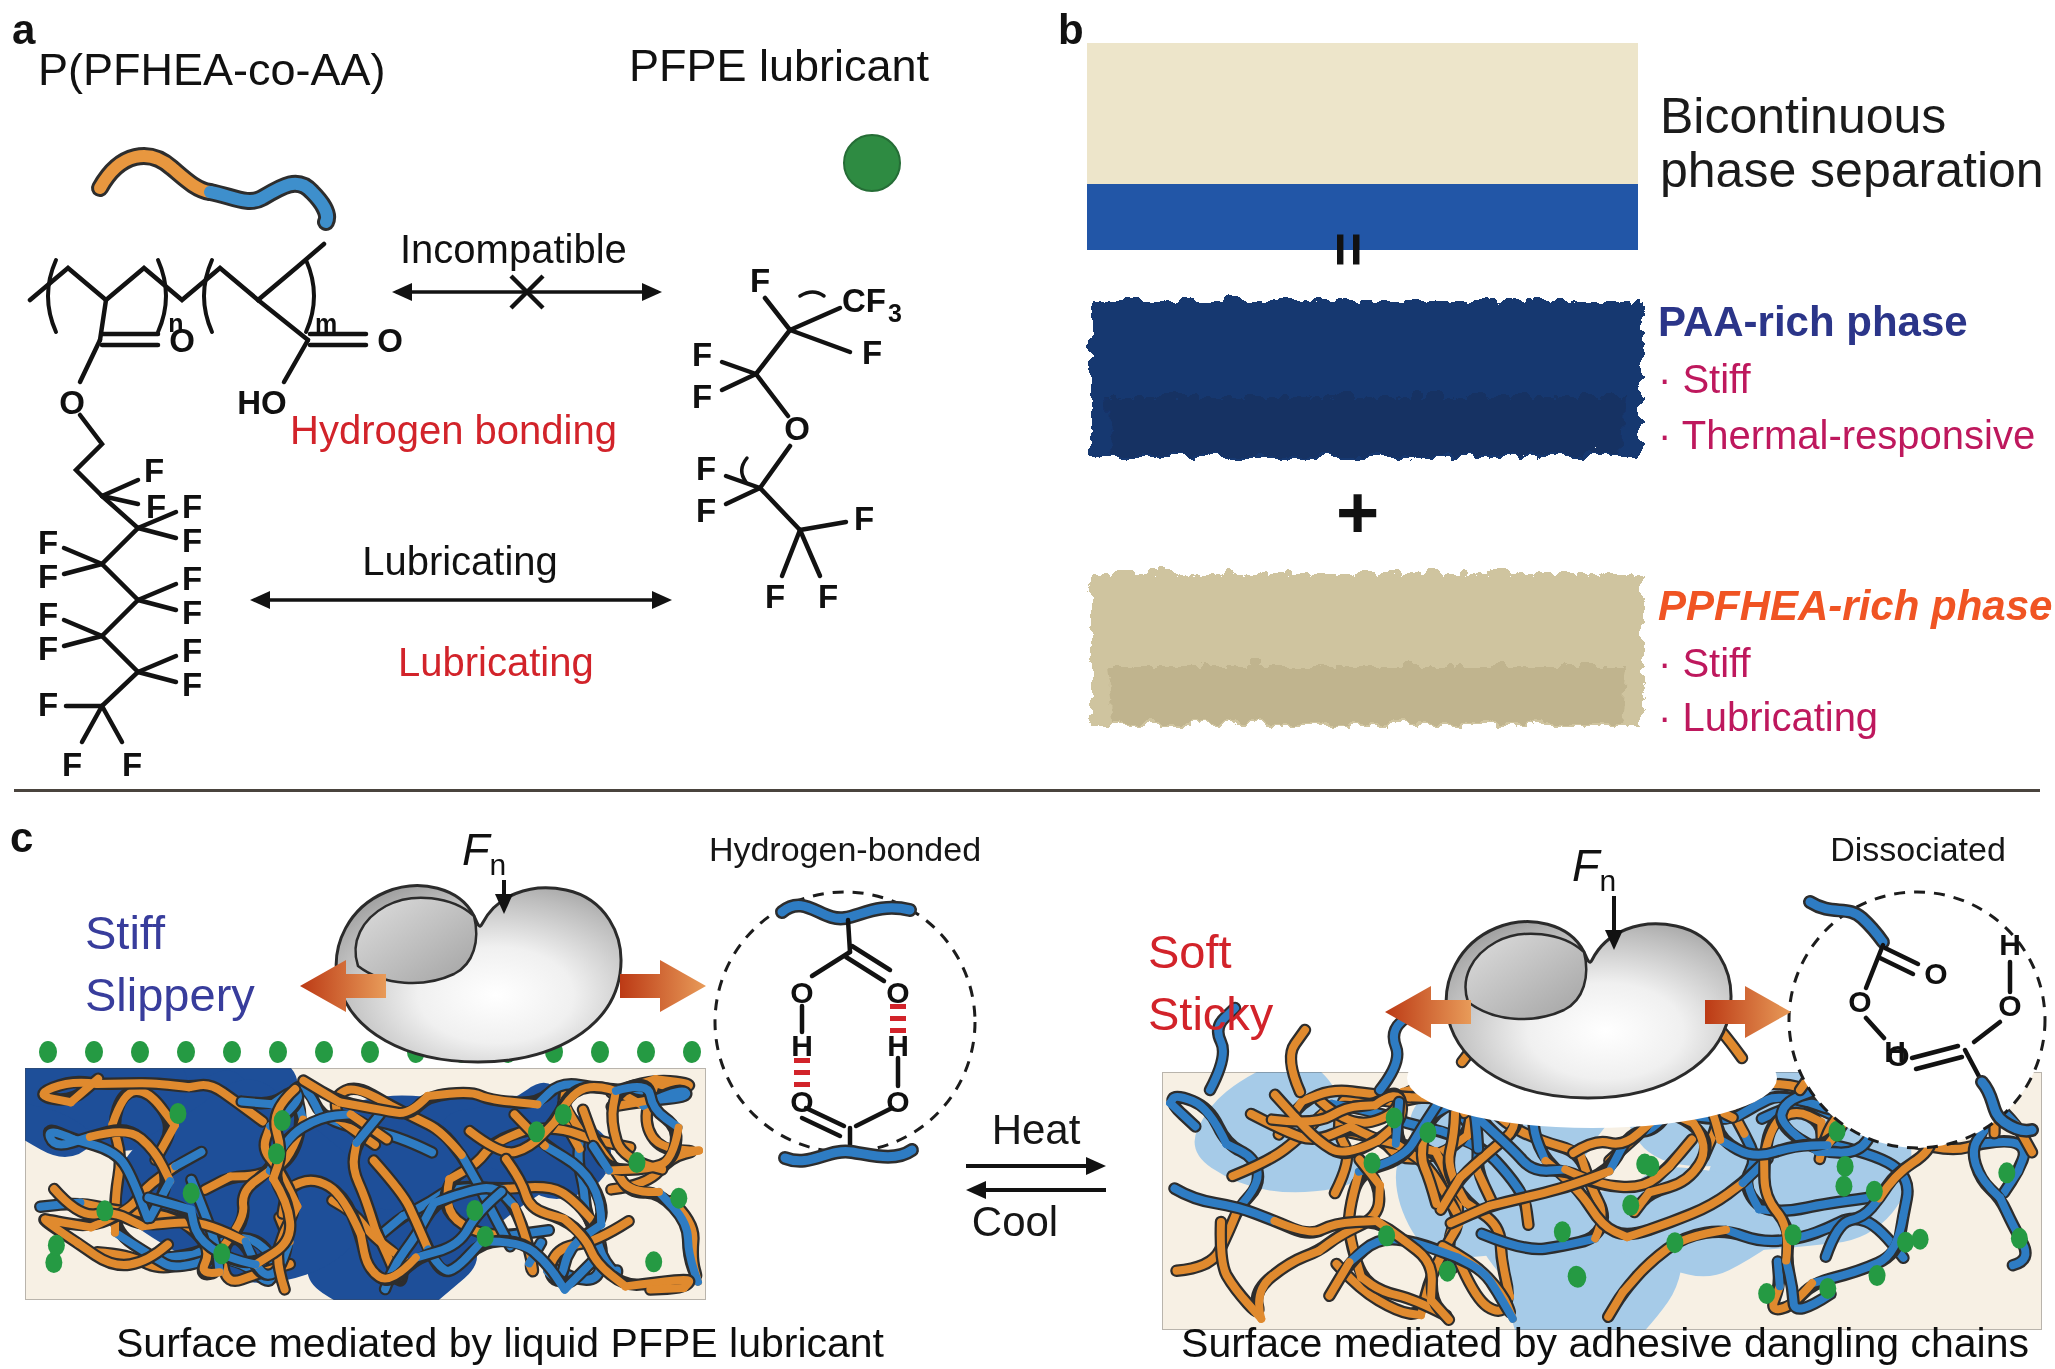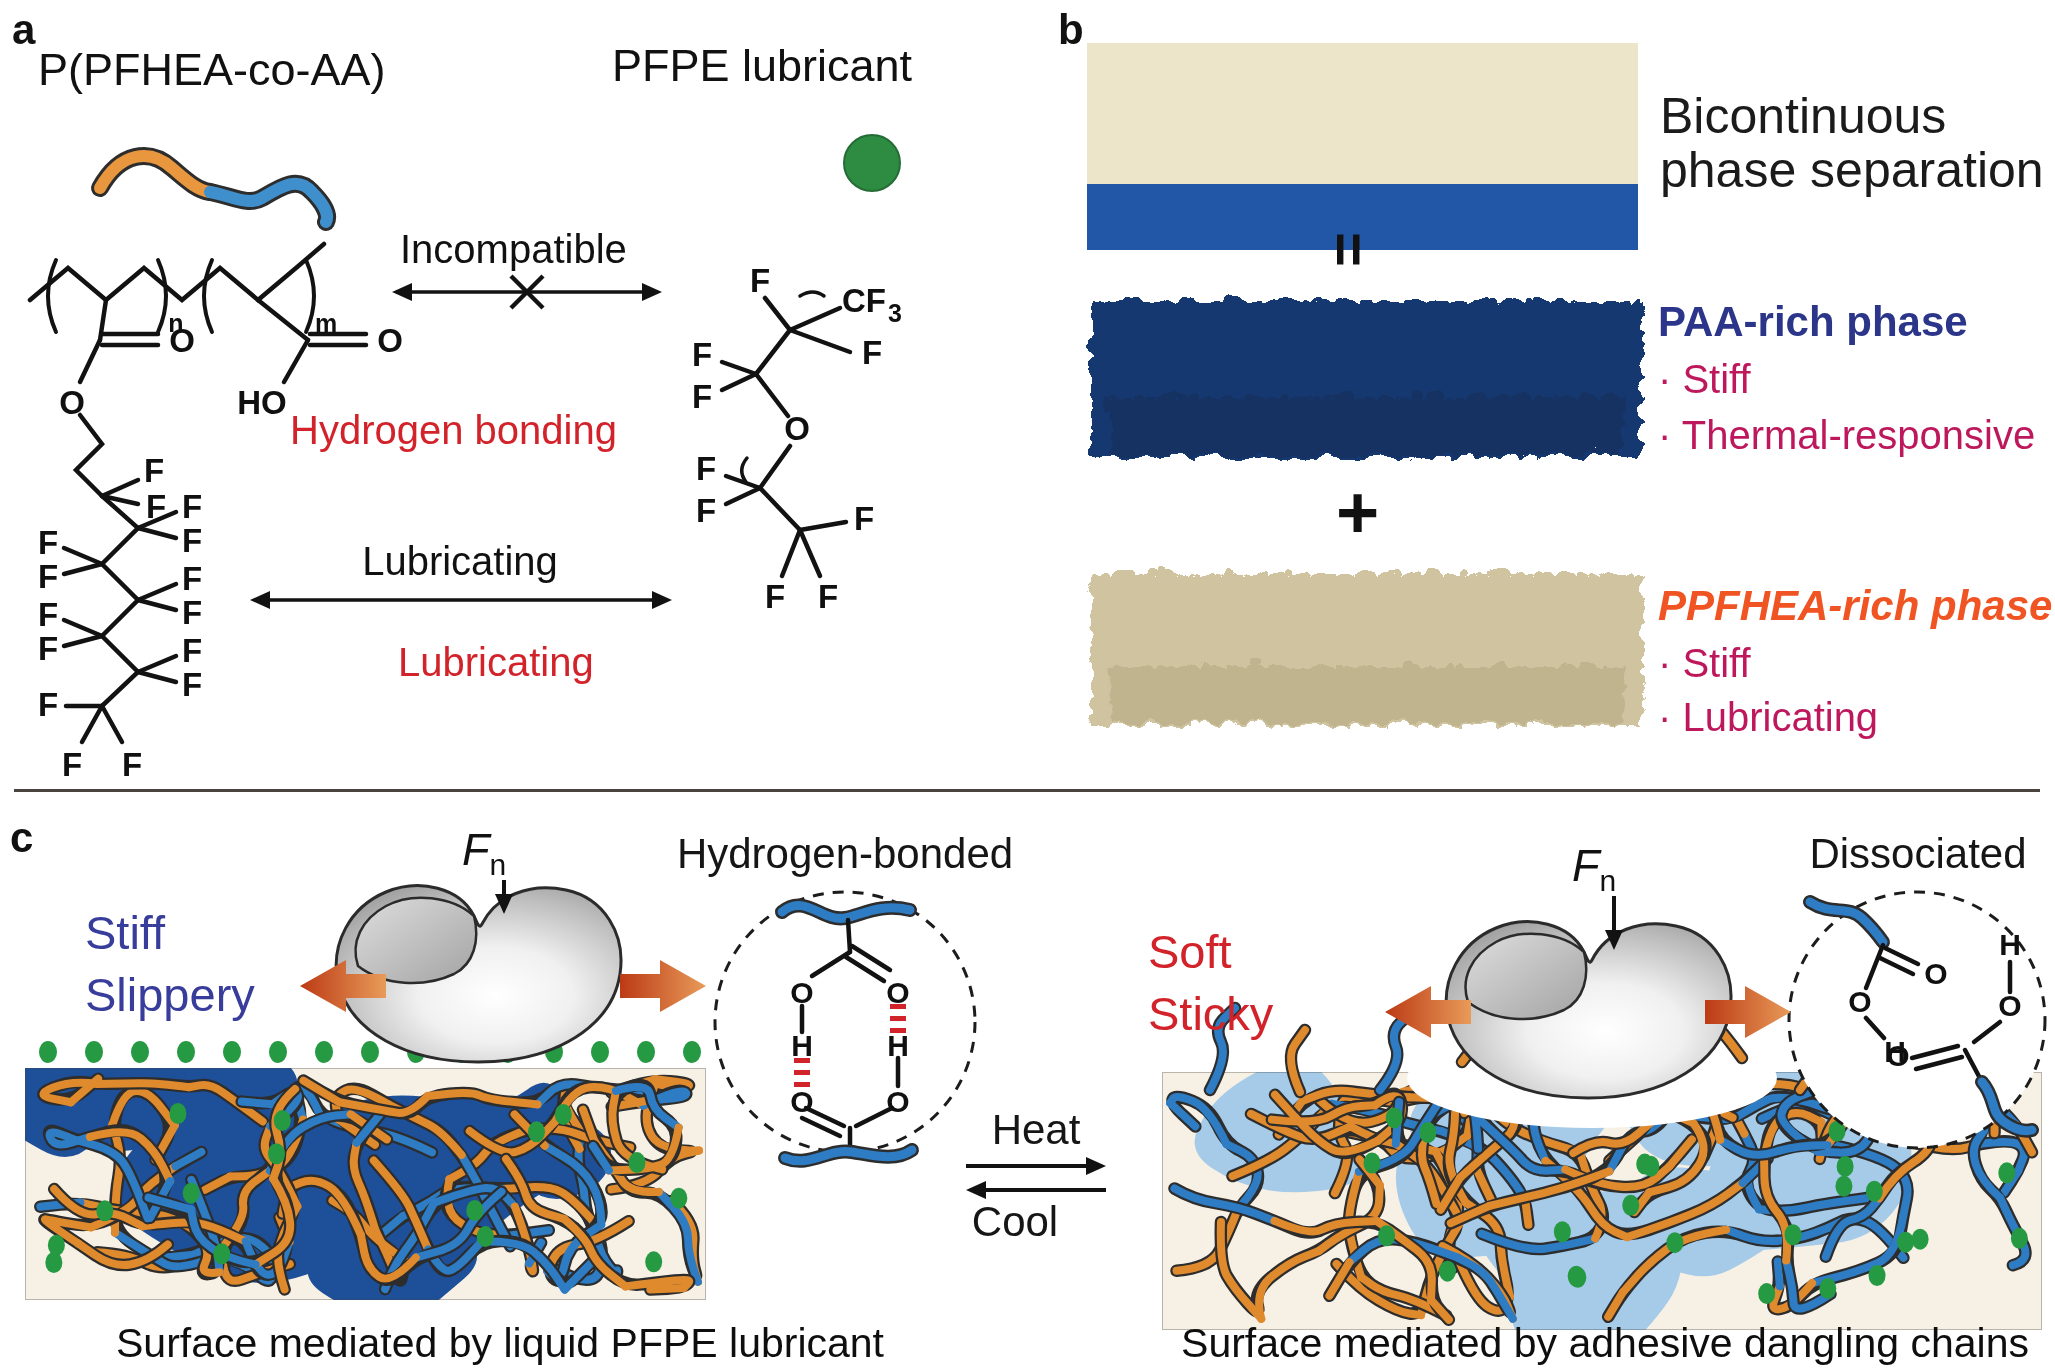--- a/index.html
+++ b/index.html
@@ -12,21 +12,21 @@
   .mid{font-size:40px;color:#111;}
   .red{color:#D2232A;margin-top:19px;}
   .navy{color:#383D9C;}
   .orangetxt{color:#F05423;font-style:italic;}
   .bcap{font-size:50px;color:#1b1b1b;}
   .btitle{font-size:42px;font-weight:700;}
   .bbullet{font-size:40px;color:#be185d;}
   .eq{font-size:60px;font-weight:700;color:#111;transform:rotate(90deg);}
   .plus{font-size:74px;font-weight:700;color:#111;}
   .state{font-size:47px;font-weight:500;}
-  .inset{font-size:42px;color:#161616;}
+  .inset{font-size:34px;color:#161616;}
   .heatcool{font-size:42px;color:#161616;}
   .caption{font-size:41px;color:#0e0e0e;width:880px;text-align:center;}
   .fn{font-size:45px;font-style:italic;color:#111;}
   .fn sub{font-size:30px;font-style:normal;line-height:0;}
   .divider{position:absolute;left:14px;top:789px;width:2026px;height:3px;background:#4a443e;}
   svg text{font-family:"Liberation Sans",sans-serif;}
   svg .at{font-size:33px;font-weight:700;fill:#101010;text-anchor:middle;}
   svg .at2{font-size:30px;font-weight:700;fill:#101010;text-anchor:middle;}
   svg .sub{font-size:25px;font-weight:700;fill:#101010;text-anchor:middle;}
 </style>
@@ -705,21 +705,21 @@
     <g stroke="#121212" fill="#121212">
       <path d="M966,1166 L1098,1166" stroke-width="4" fill="none"></path>
       <path d="M1106,1166 l-20,-9 l0,18 Z" stroke="none"></path>
       <path d="M1106,1190 L974,1190" stroke-width="4" fill="none"></path>
       <path d="M966,1190 l20,-9 l0,18 Z" stroke="none"></path>
     </g>
   </svg>
 
   <div class="t panel-letter" style="left:12px;top:8px;">a</div>
   <div class="t title" style="left:38px;top:46px;">P(PFHEA-co-AA)</div>
-  <div class="t title" style="left:612px;top:42px;">PFPE lubricant</div>
+  <div class="t title" style="left:629px;top:42px;">PFPE lubricant</div>
   <div class="t mid" style="left:400px;top:228px;width:260px;text-align:left;">Incompatible</div>
   <div class="t mid red" style="left:290px;top:390px;">Hydrogen bonding</div>
   <div class="t mid" style="left:330px;top:540px;width:260px;text-align:center;">Lubricating</div>
   <div class="t mid red" style="left:398px;top:622px;">Lubricating</div>
 
   <div class="t panel-letter" style="left:1058px;top:8px;">b</div>
   <div class="t bcap" style="left:1660px;top:90px;">Bicontinuous</div>
   <div class="t bcap" style="left:1660px;top:144px;">phase separation</div>
   <div class="t eq" style="left:1332px;top:218px;">=</div>
   <div class="t btitle navy" style="left:1658px;top:300px;color:#2B3589;">PAA-rich phase</div>

